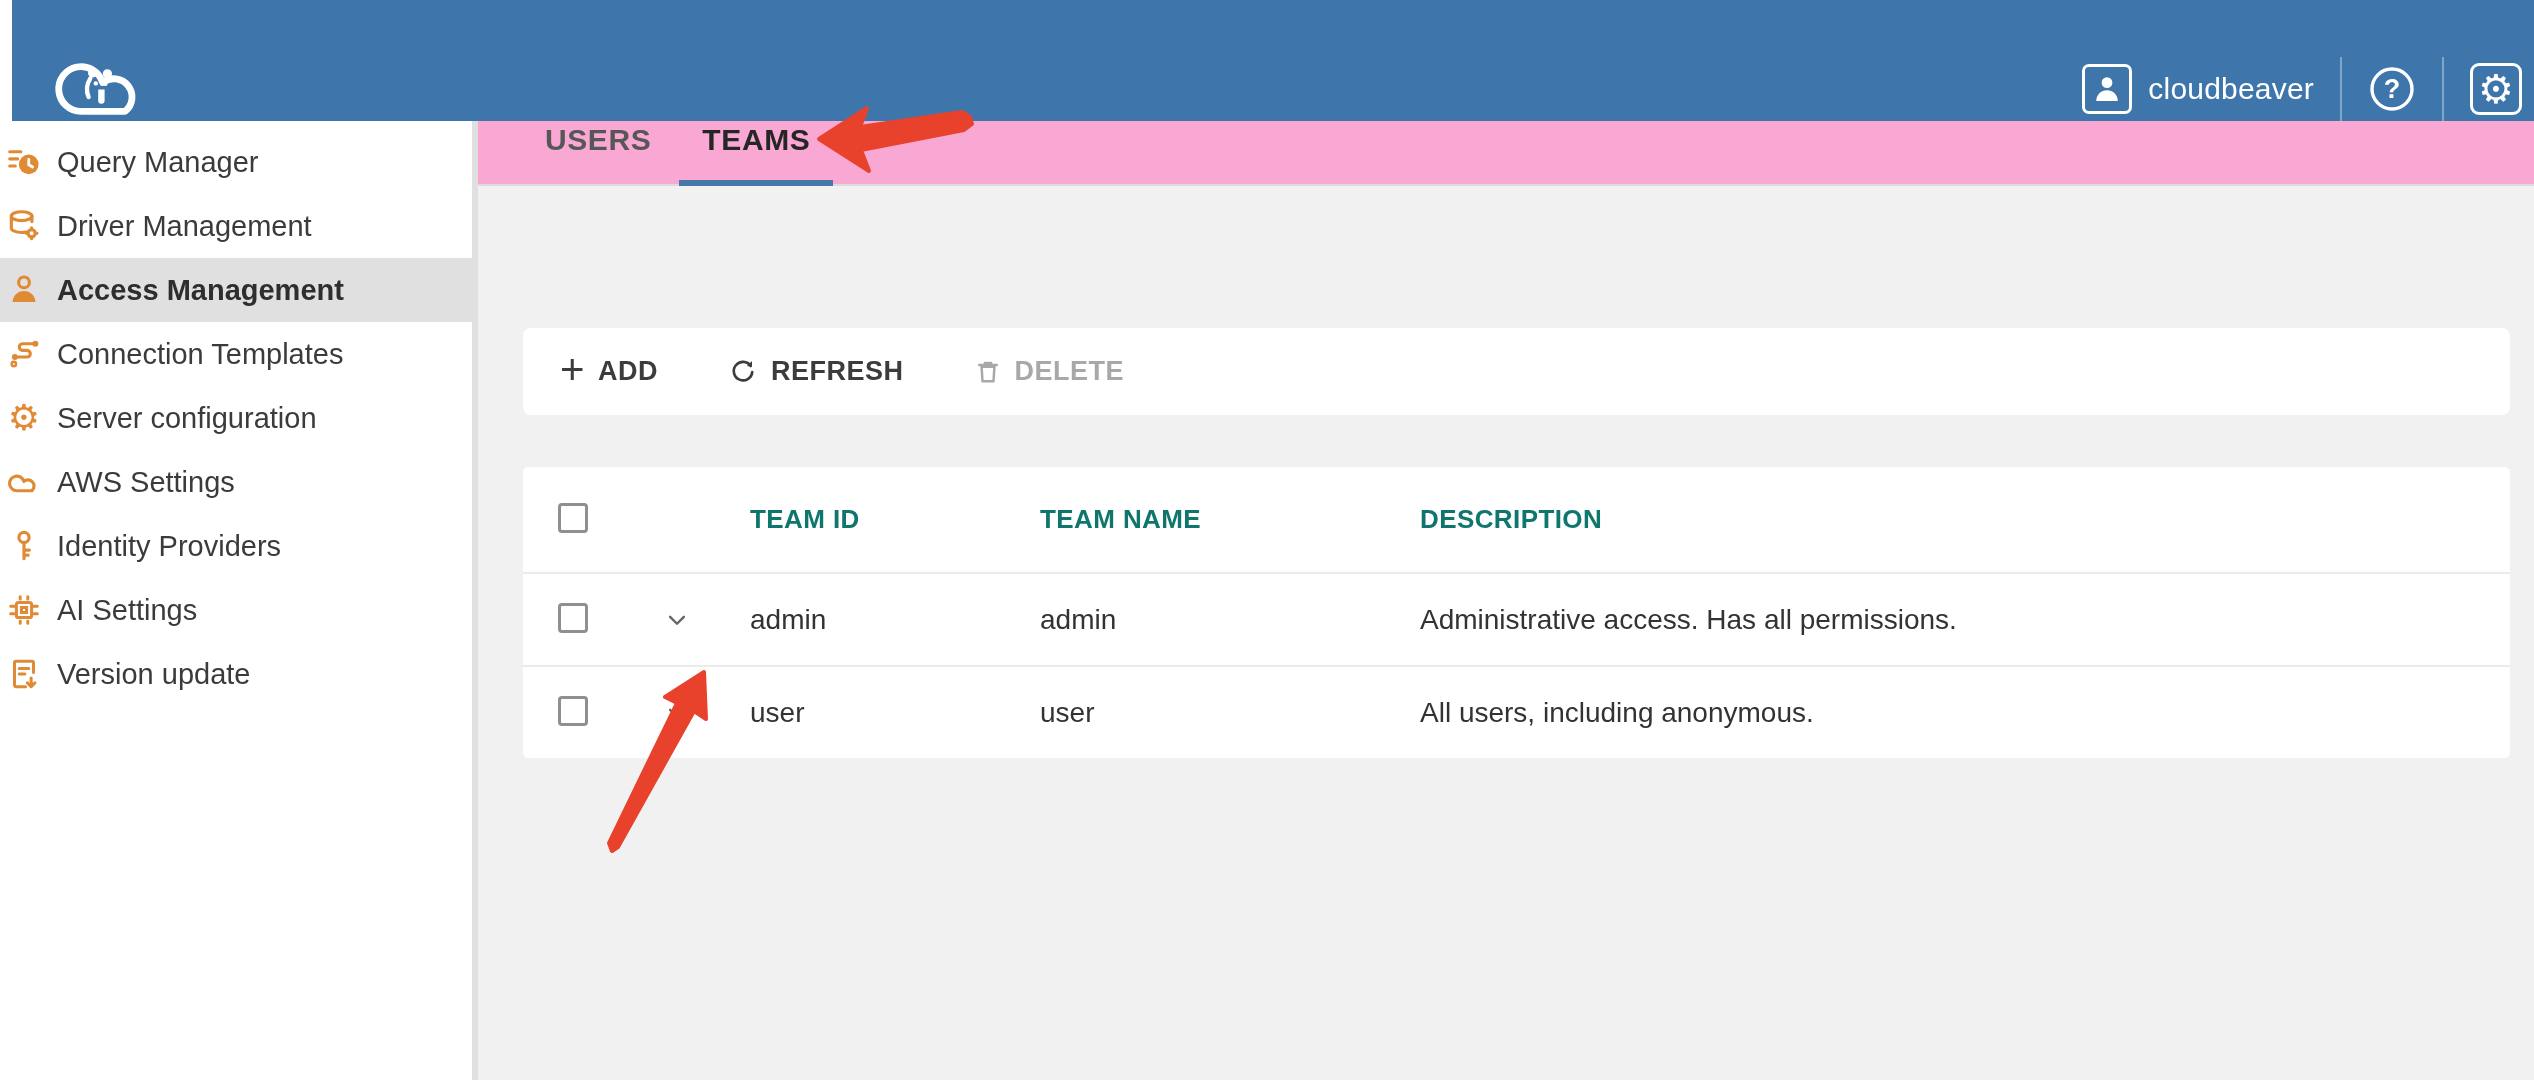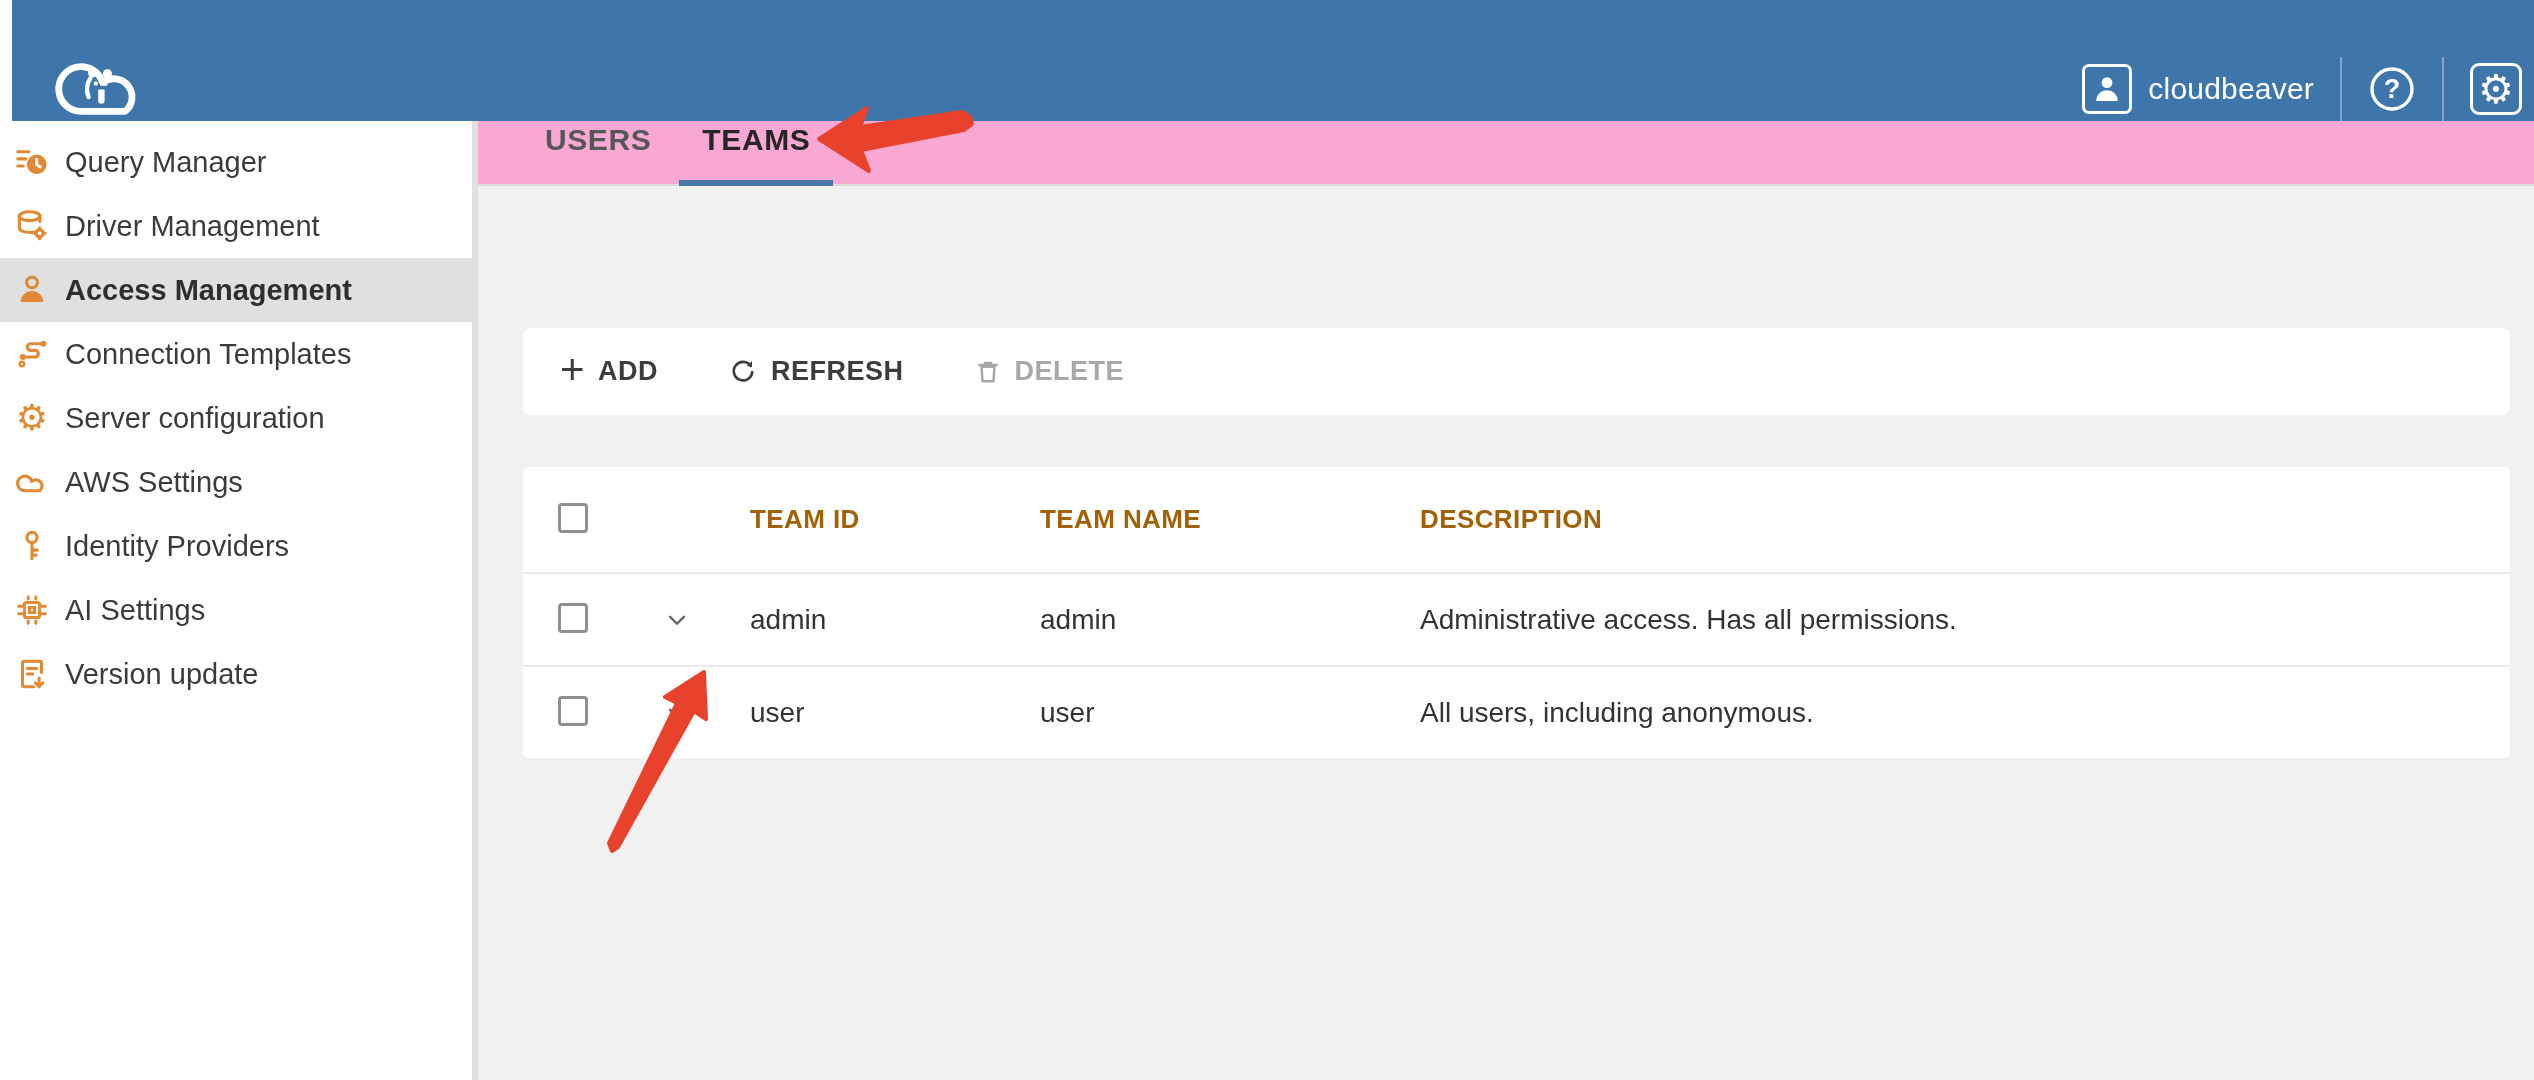--- a/index.html
+++ b/index.html
@@ -24,21 +24,21 @@
     display:flex;align-items:center;justify-content:center;margin-right:16px}
   .username{color:#fff;font-size:30px;letter-spacing:.2px}
   .hdr-divider{width:2px;height:64px;background:rgba(255,255,255,.35);margin:0 26px}
   .icon-btn{display:flex;align-items:center;justify-content:center;cursor:pointer;background:none;border:none}
   .gear-box{width:52px;height:52px;border:3px solid #fff;border-radius:9px;
     display:flex;align-items:center;justify-content:center}
   .gear-glyph{color:#fff;font-size:40px;line-height:1}
 
   
   .sidebar{position:absolute;left:0;top:95px;width:472px;height:985px;background:#fff;padding-top:35px}
-  .side-item{height:64px;display:flex;align-items:center;padding-left:12px;cursor:pointer}
+  .side-item{height:64px;display:flex;align-items:center;padding-left:4px;cursor:pointer}
   .side-item.active{background:var(--active-item-bg)}
   .sicon{width:40px;height:40px;display:flex;align-items:center;justify-content:center;
     color:var(--accent-orange);flex:0 0 40px}
   .sicon .glyph{font-size:36px;line-height:1}
   .slabel{margin-left:13px;font-size:29px;color:#3B3B3B;white-space:nowrap}
   .side-item.active .slabel{font-weight:700;color:#2E2E2E}
   .v-divider{position:absolute;left:472px;top:95px;width:6px;height:985px;background:#E0E0E0}
 
   
   .main{position:absolute;left:478px;top:95px;width:2056px;height:985px;background:var(--content-bg)}
@@ -60,21 +60,21 @@
   .tbtn.disabled{color:#A8A8A8;cursor:default}
 
   .table{position:absolute;left:45px;top:279px;width:1987px;height:291px;background:#fff;
     border-radius:5px;overflow:hidden}
   .thead,.trow{display:grid;grid-template-columns:110px 90px 290px 380px 1fr;align-items:center}
   .thead{height:105px}
   .trow{height:93px;border-top:2px solid #EBEBEB}
   .c1{padding-left:35px}
   .c2{padding-left:29px}
   .c3,.c4,.c5{padding-left:27px}
-  .th{font-weight:700;font-size:26px;letter-spacing:.4px;color:#a16207}
+  .th{font-weight:700;font-size:26px;letter-spacing:.4px;color:#0f766e}
   .td{font-size:28px;color:#333}
   .checkbox{display:inline-block;width:30px;height:30px;border:3px solid #8F8F8F;border-radius:4px;
     background:#fff;cursor:pointer}
 
   
   .arrows{position:absolute;left:0;top:0;width:2534px;height:1080px;z-index:9;pointer-events:none}
   .arrow{fill:var(--annotation-red);stroke:var(--annotation-red);stroke-width:4;stroke-linejoin:round}
 
   svg{display:block}
 </style>

